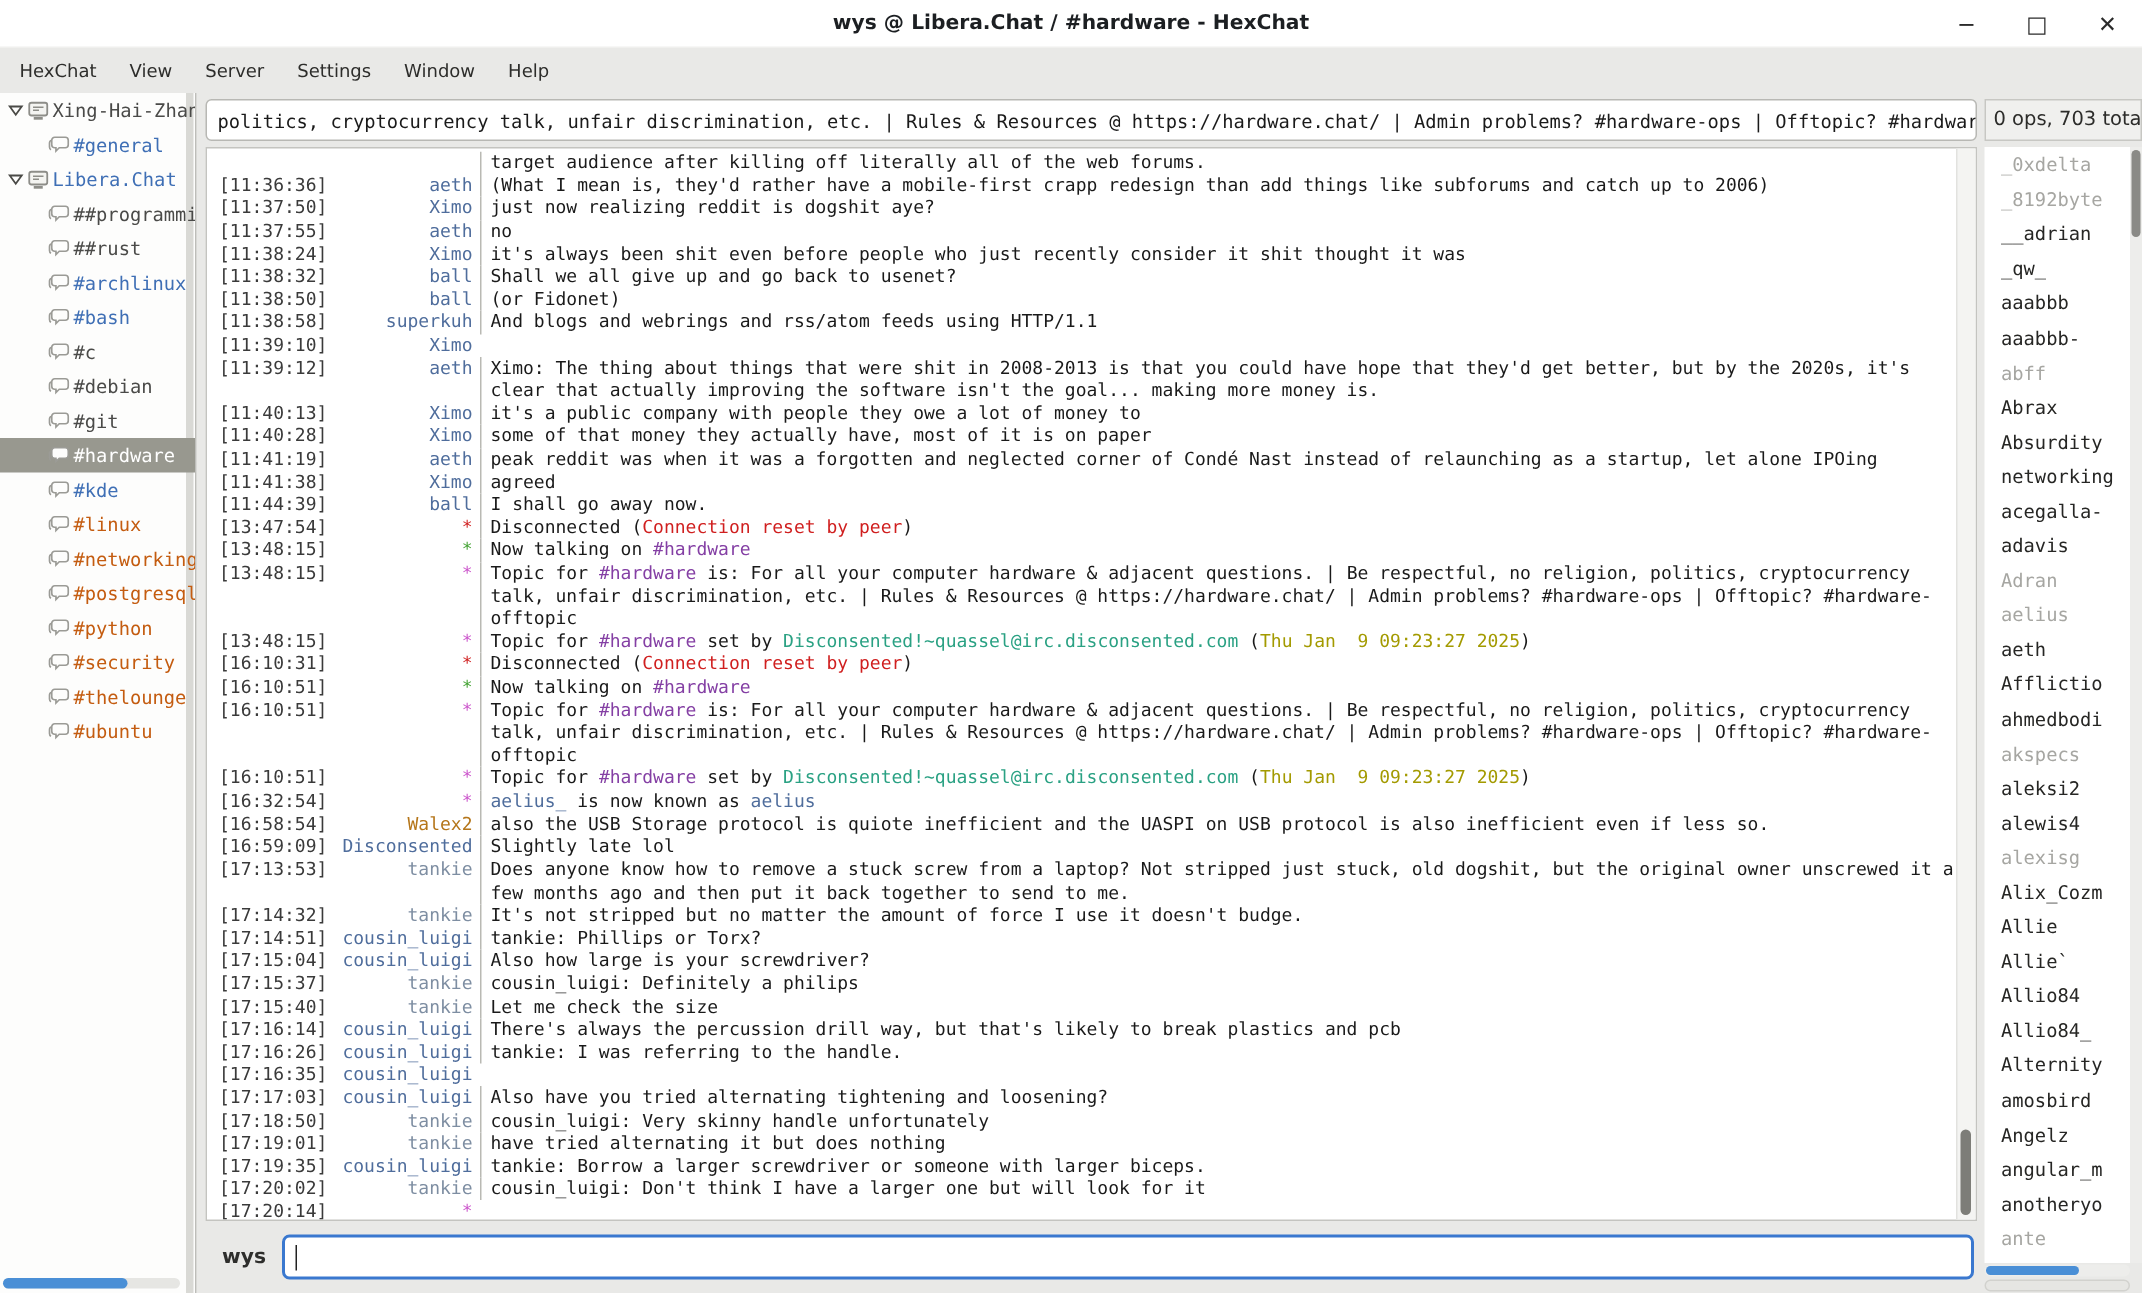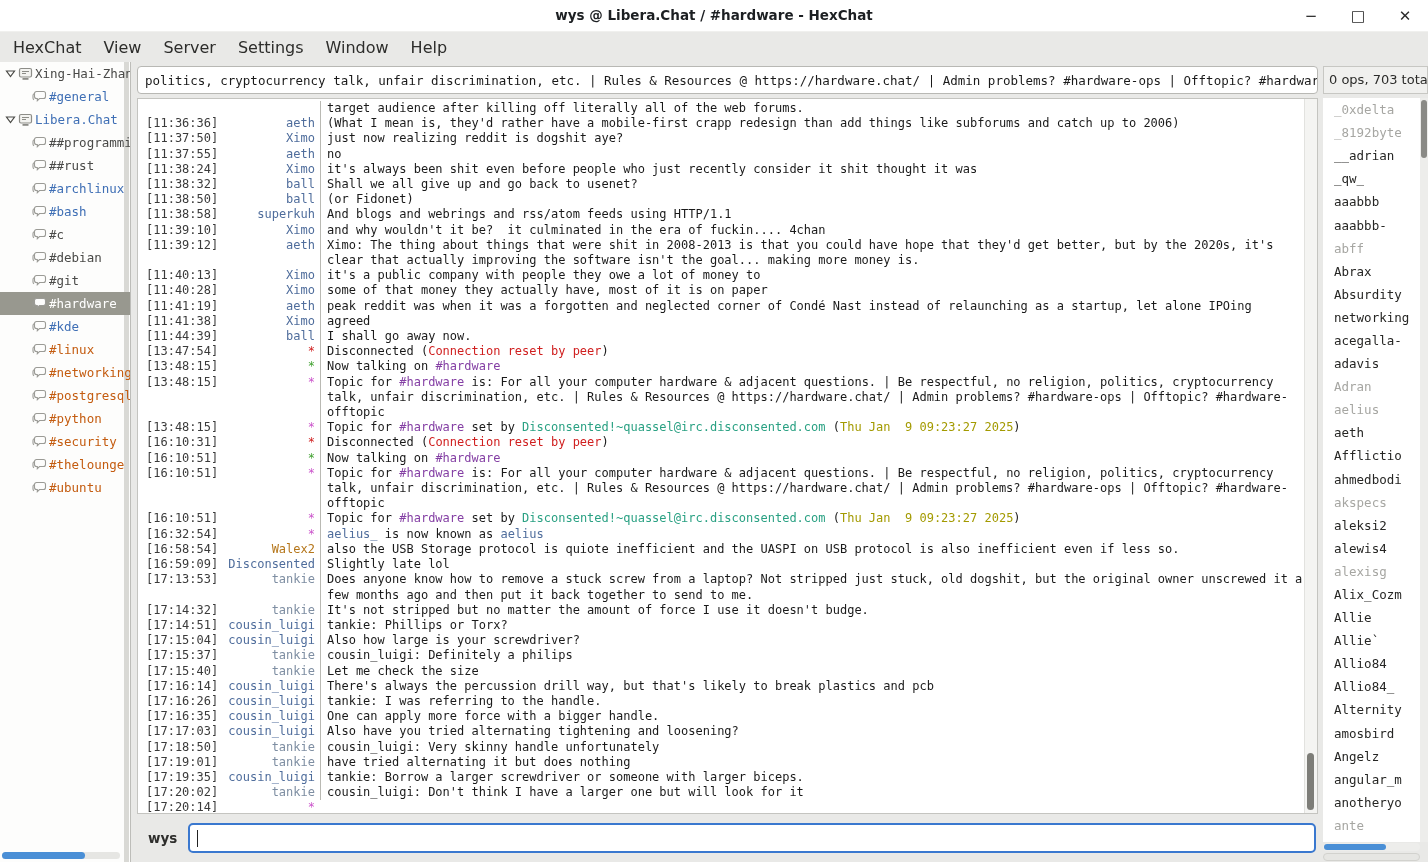--- a/index.html
+++ b/index.html
@@ -6,21 +6,21 @@
   html,body { width:1428px; height:862px; overflow:hidden; background:#e9e9e7; font-family:"DejaVu Sans",sans-serif; }
 
   
   .titlebar { position:relative; height:32px; background:#ffffff; border-bottom:1px solid #f0f0ee; }
   .titlebar .title { position:absolute; left:0; right:0; top:7px; text-align:center; font-size:13.5px; font-weight:bold; color:#1c1f22; }
   .winbtns { position:absolute; right:14px; top:0; height:32px; display:flex; align-items:center; gap:29px; }
   .winbtn { font-size:15px; color:#2b2b2b; width:18px; text-align:center; cursor:default; line-height:1; }
 
   
   .menubar { height:30px; background:#e9e9e7; display:flex; align-items:center; padding-left:2px; }
-  .menuitem { padding:5px 11px; font-size:16px; color:#2d2d2b;text-align:center; }
+  .menuitem { padding:5px 11px; font-size:12px; color:#2d2d2b;text-align:center; }
 
   
   .workspace { position:absolute; top:62px; left:0; right:0; bottom:0; background:#e9e9e7; }
 
   
   .treepanel { position:absolute; left:0; top:0; bottom:0; width:131px; background:#fdfdfc; border-right:1px solid #bdbdb9; }
   .treescrollv { position:absolute; right:1px; top:0; bottom:0; width:5px; background:#d9d9d5; }
   .treerow { position:relative; height:23px; display:flex; align-items:center; font-family:"DejaVu Sans Mono",monospace; font-size:12.5px; white-space:nowrap; overflow:hidden; }
   .treerow .exp { width:13px; margin-left:3px; flex:none; display:flex; align-items:center; }
   .treerow .ticon { width:17px; flex:none; display:flex; align-items:center; }
@@ -315,21 +315,20 @@
             <span class="x"><span>(or Fidonet)</span></span>
           </div>
           <div class="line">
             <span class="t">[11:38:58]</span>
             <span class="n" style="color: rgb(79, 109, 156);">superkuh</span>
             <span class="x"><span>And blogs and webrings and rss/atom feeds using HTTP/1.1</span></span>
           </div>
           <div class="line">
             <span class="t">[11:39:10]</span>
             <span class="n" style="color: rgb(79, 109, 156);">Ximo</span>
-            <span class="x"><span>and why wouldn't it be?  it culminated in the era of fuckin.... 4chan</span></span>
           </div>
           <div class="line">
             <span class="t">[11:39:12]</span>
             <span class="n" style="color: rgb(79, 109, 156);">aeth</span>
             <span class="x"><span>Ximo: The thing about things that were shit in 2008-2013 is that you could have hope that they'd get better, but by the 2020s, it's clear that actually improving the software isn't the goal... making more money is.</span></span>
           </div>
           <div class="line">
             <span class="t">[11:40:13]</span>
             <span class="n" style="color: rgb(79, 109, 156);">Ximo</span>
             <span class="x"><span>it's a public company with people they owe a lot of money to</span></span>
@@ -445,21 +444,20 @@
             <span class="x"><span>There's always the percussion drill way, but that's likely to break plastics and pcb</span></span>
           </div>
           <div class="line">
             <span class="t">[17:16:26]</span>
             <span class="n" style="color: rgb(79, 109, 156);">cousin_luigi</span>
             <span class="x"><span>tankie: I was referring to the handle.</span></span>
           </div>
           <div class="line">
             <span class="t">[17:16:35]</span>
             <span class="n" style="color: rgb(79, 109, 156);">cousin_luigi</span>
-            <span class="x"><span>One can apply more force with a bigger handle.</span></span>
           </div>
           <div class="line">
             <span class="t">[17:17:03]</span>
             <span class="n" style="color: rgb(79, 109, 156);">cousin_luigi</span>
             <span class="x"><span>Also have you tried alternating tightening and loosening?</span></span>
           </div>
           <div class="line">
             <span class="t">[17:18:50]</span>
             <span class="n" style="color: rgb(126, 142, 162);">tankie</span>
             <span class="x"><span>cousin_luigi: Very skinny handle unfortunately</span></span>

